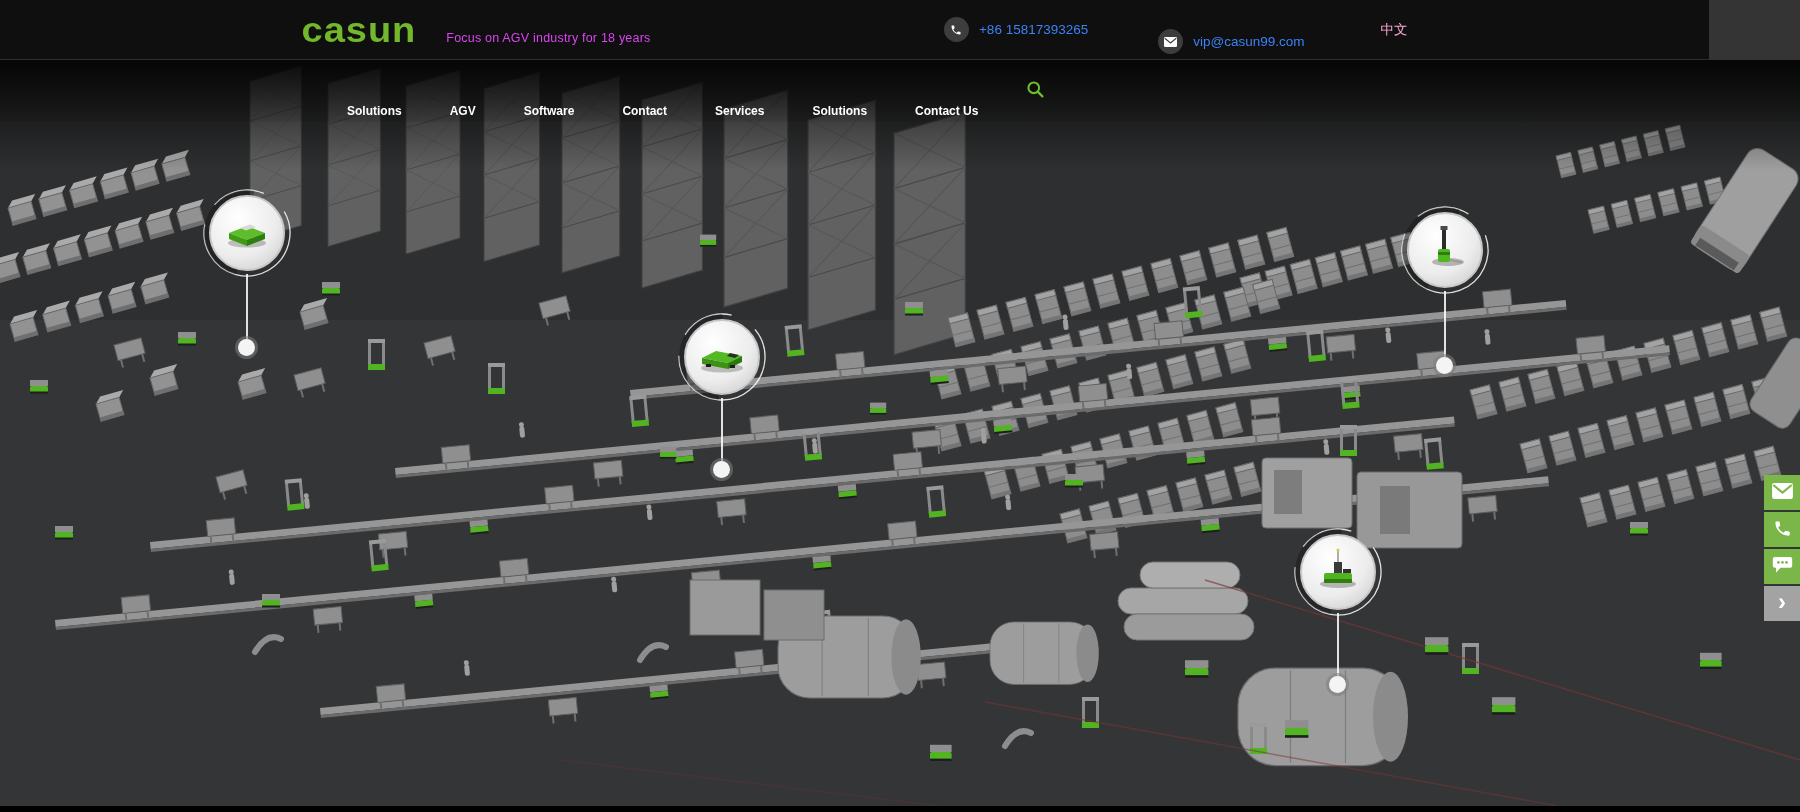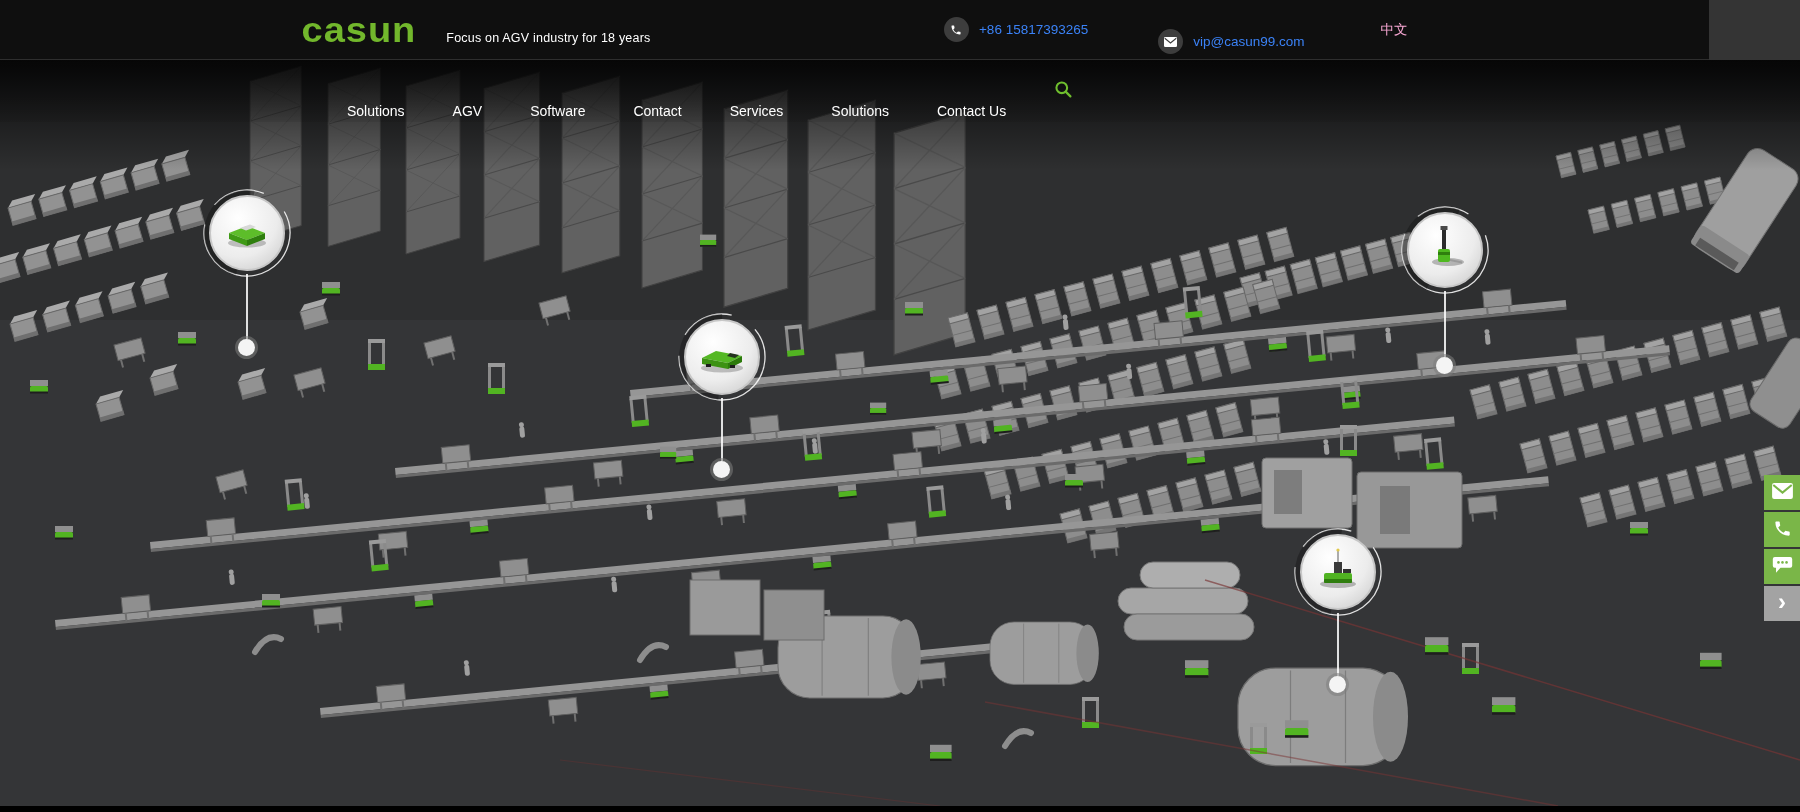--- a/index.html
+++ b/index.html
@@ -4,36 +4,36 @@
 <style>
   * { margin:0; padding:0; box-sizing:border-box; }
   html,body { background:#000; }
   body { font-family:"Liberation Sans", sans-serif; }
   .page { position:relative; width:1800px; height:812px; margin:0 auto; overflow:hidden; background:#343434; }
 
   
   .topbar { position:absolute; top:0; left:0; width:1709px; height:60px; background:#0f0f0f; border-bottom:1px solid #2e2e2e; z-index:30; }
   .container { width:1106px; margin:0 auto; height:100%; display:flex; align-items:center; }
   .logo { font-weight:800; font-size:38px; line-height:1; color:#72b72c; letter-spacing:1px; transform:scaleY(0.92); cursor:pointer; }
-  .tagline { color:#ffffff; font-size:12.5px; margin-left:18px; margin-top:16px; letter-spacing:0.2px;padding-left:12px; }
+  .tagline { color:#d946ef; font-size:12.5px; margin-left:18px; margin-top:16px; letter-spacing:0.2px;padding-left:12px; }
   .topbar-right { margin-left:auto; display:flex; align-items:center; }
   .contact-item { display:flex; align-items:center; color:#3b82f6; font-size:13.5px; cursor:pointer; }
   .contact-item + .contact-item { margin-left:70px;margin-top:24px; }
   .icon-circle { width:25px; height:25px; border-radius:50%; background:#3d3d3d; display:flex; align-items:center; justify-content:center; margin-right:10px; }
   .lang { color:#f9a8d4; font-size:13.5px; margin-left:76px; cursor:pointer; }
 
   
   .hero { position:absolute; top:60px; left:0; width:1800px; height:746px; overflow:hidden; }
   .scene { position:absolute; top:0; left:0; }
 
   
   .navbar { position:absolute; top:0; left:0; width:1800px; height:62px; z-index:20;
             background:linear-gradient(to bottom, rgba(0,0,0,0.42), rgba(0,0,0,0.08)); }
   .nav-items { display:flex; align-items:center; gap:48px; list-style:none; height:100%; }
-  .nav-item { color:#ffffff; font-size:14px; font-weight:400; cursor:pointer; white-space:nowrap;margin-top:40px; }
+  .nav-item { color:#ffffff; font-size:12px; font-weight:700; cursor:pointer; white-space:nowrap;margin-top:40px; }
   .search-btn { margin-left:auto; background:none; border:none; cursor:pointer; display:flex; align-items:center; }
 
   
   .hotspot { position:absolute; width:90px; cursor:pointer; z-index:10; }
   .hs-top { position:absolute; top:0; left:0; }
   .hs-line { position:absolute; left:44px; top:86px; bottom:17px; width:1.6px; background:rgba(255,255,255,0.85); }
   .hs-dot { position:absolute; left:36px; bottom:0; width:17px; height:17px; border-radius:50%; background:#f4f4f4;
             box-shadow:0 0 0 3px rgba(125,125,125,0.55); }
 
   

